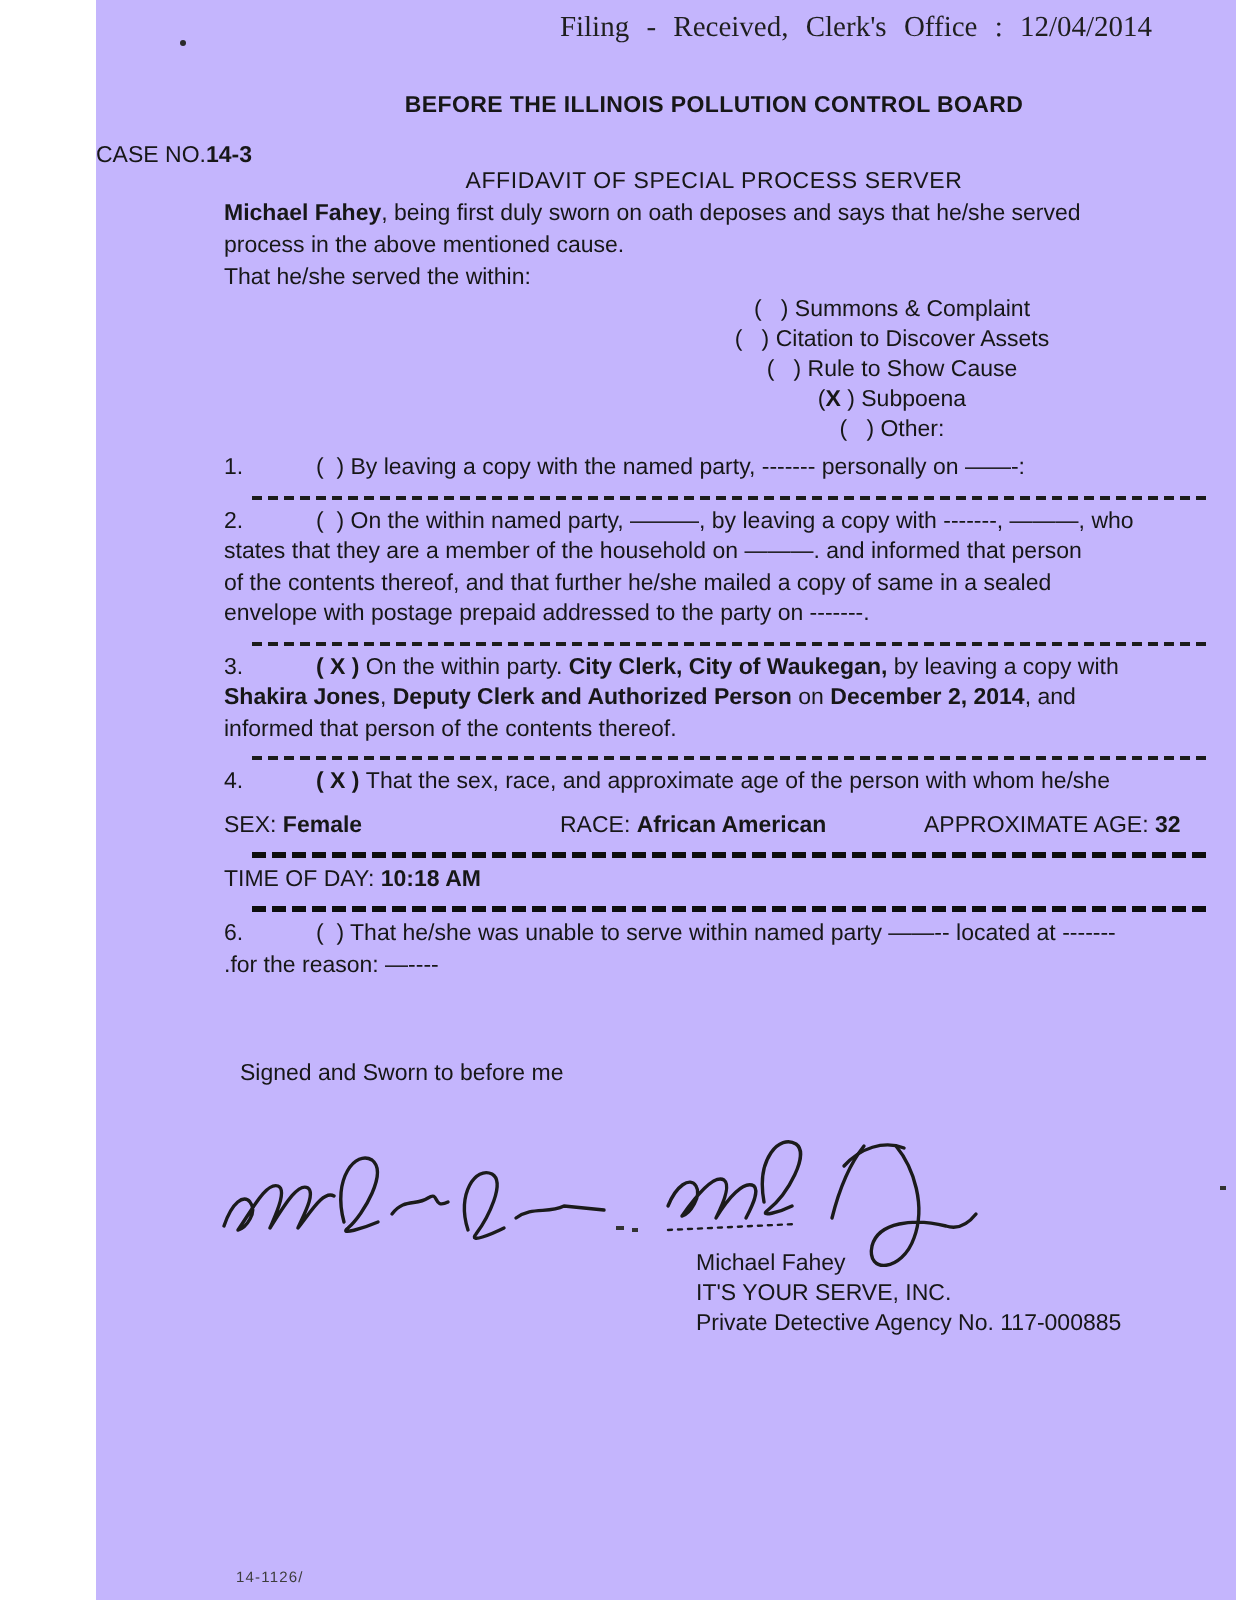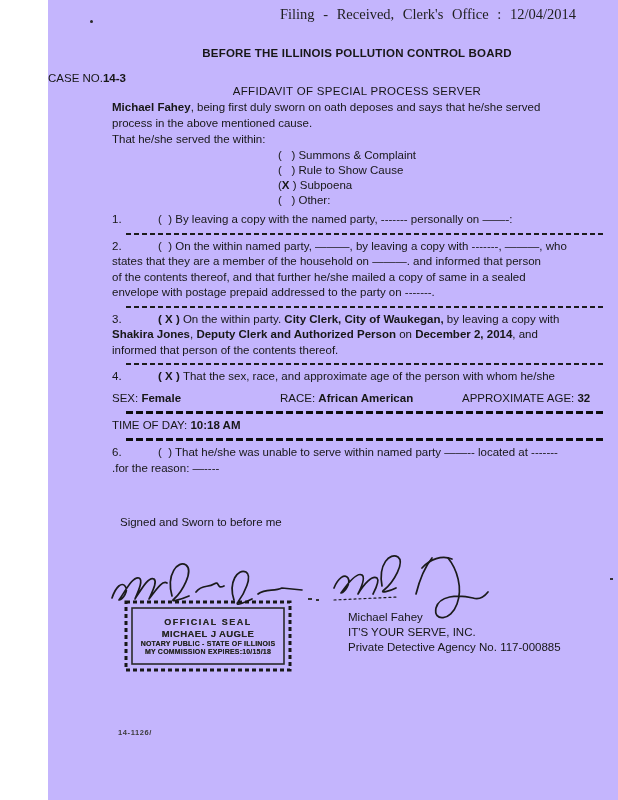--- a/index.html
+++ b/index.html
@@ -10,21 +10,21 @@
   .filing{font-family:"Liberation Serif",serif;font-size:14.5px;color:#1f1f1f;
           text-align:center;padding:6px 0 0 142px;word-spacing:5px;white-space:pre;}
   .board-title{margin-top:24px;text-align:center;font-weight:bold;letter-spacing:.2px;}
   .case-line{margin-top:13px;}
   .doc-title{margin-top:1px;text-align:center;letter-spacing:.3px;}
   .b{font-weight:bold;}
   .main{padding-left:64px;width:502px;}
   .para{margin-top:2px;line-height:16px;white-space:pre-wrap;}
   .served{line-height:16px;white-space:pre-wrap;}
   .checklist{margin:1px 0 3px 166px;}
-  .chk{line-height:15px;white-space:pre-wrap;}
+  .chk{line-height:15px;white-space:pre-wrap;text-align:center;}
   .section{margin-top:4px;line-height:15.5px;white-space:pre-wrap;}
   .section .num{display:inline-block;width:46px;white-space:pre;}
   .sep{height:2px;margin:5px 0 4px 14px;width:480px;
        background:repeating-linear-gradient(90deg,#1c1c1c 0 5px,rgba(0,0,0,0) 5px 8px);}
   .sep.heavy{height:3px;background:repeating-linear-gradient(90deg,#0e0e0e 0 7px,rgba(0,0,0,0) 7px 10px);}
   .sexrow{margin-top:6px;line-height:15px;}
   .sexrow .cell{display:inline-block;}
   .sexrow .c1{width:168px;}
   .sexrow .c2{width:182px;}
   .svcline{line-height:15.5px;white-space:pre-wrap;}
@@ -37,21 +37,21 @@
   .seal-text{position:absolute;inset:0;display:flex;flex-direction:column;align-items:center;
              justify-content:center;gap:1px;color:#262626;text-shadow:0 0 .6px #555;}
   .seal-l1{font-size:9px;font-weight:bold;letter-spacing:1.5px;}
   .seal-l2{font-size:9.5px;font-weight:bold;letter-spacing:.4px;}
   .seal-l3,.seal-l4{font-size:7px;font-weight:bold;letter-spacing:.2px;}
   .server-text{position:absolute;left:236px;top:48px;line-height:15px;}
   .sig-dots{position:absolute;background:#333;}
   .dot-a{left:196px;top:36px;width:4px;height:2px;}
   .dot-b{left:204px;top:37px;width:3px;height:2px;}
   .dot-c{left:498px;top:16px;width:3px;height:2px;}
-  .footer-code{position:absolute;left:70px;top:728px;font-size:7.5px;font-weight:bold;
+  .footer-code{position:absolute;left:70px;top:784px;font-size:7.5px;font-weight:normal;
                letter-spacing:.6px;color:#3c3c3c;}
   svg path{fill:none;stroke:#1b1b1b;stroke-width:1.7;stroke-linecap:round;stroke-linejoin:round;}
   svg path.thin{stroke-width:1.2;}
 </style>
 </head>
 <body>
 
 <div class="page">
 
   <div class="artifact dot-top"></div>
@@ -64,20 +64,21 @@
 
   <div class="doc-title">AFFIDAVIT OF SPECIAL PROCESS SERVER</div>
 
   <div class="main">
 
     <div class="para"><span style="font-weight: bold;">Michael Fahey</span><span>, being first duly sworn on oath deposes and says that he/she served</span><br><span>process in the above mentioned cause.</span></div>
     <div class="served">That he/she served the within:</div>
 
     <div class="checklist">
       <div class="chk"><span>(   ) Summons &amp; Complaint</span></div>
+      <div class="chk"><span>(   ) Citation to Discover Assets</span></div>
       <div class="chk"><span>(   ) Rule to Show Cause</span></div>
       <div class="chk"><span>(</span><span style="font-weight: bold;">X</span><span> ) Subpoena</span></div>
       <div class="chk"><span>(   ) Other:</span></div>
     </div>
 
     <div class="section"><span class="num">1.</span><span><span>(  ) By leaving a copy with the named party, ------- personally on ——-:</span></span></div>
     <div class="sep"></div>
 
     <div class="section"><span class="num">2.</span><span><span>(  ) On the within named party, ———, by leaving a copy with -------, ———, who</span><br><span>states that they are a member of the household on ———. and informed that person</span><br><span>of the contents thereof, and that further he/she mailed a copy of same in a sealed</span><br><span>envelope with postage prepaid addressed to the party on -------.</span></span></div>
     <div class="sep"></div>
@@ -114,32 +115,20 @@
 
       <svg class="server-sig" width="190" height="84" viewBox="0 0 190 84">
         <path d="M8 42 C12 32 19 27 22 32 C25 37 19 46 15 47 C22 37 31 26 36 29 C40 32 34 44 32 48 C38 38 46 29 51 32 C54 35 49 44 47 48"></path>
         <path d="M56 40 C52 18 64 6 72 11 C79 16 68 36 58 44 C53 48 64 45 70 42"></path>
         <path class="thin" d="M8 54 L72 51" stroke-dasharray="2 3"></path>
         <path d="M106 12 C98 22 93 36 90 48"></path>
         <path d="M96 22 C104 13 116 9 126 13"></path>
         <path d="M122 12 C131 23 137 42 131 58 C125 75 107 76 110 62 C113 50 131 48 147 52 C153 54 158 51 162 46"></path>
       </svg>
 
-      <div class="seal">
-        <svg width="168" height="72" viewBox="0 0 168 72">
-          <rect x="2" y="2" width="164" height="68" fill="none" stroke="#181818" stroke-width="3" stroke-dasharray="4 3"></rect>
-          <rect x="8" y="8" width="152" height="56" fill="none" stroke="#2a2a2a" stroke-width="1.6"></rect>
-        </svg>
-        <div class="seal-text">
-          <div class="seal-l1">OFFICIAL SEAL</div>
-          <div class="seal-l2">MICHAEL J AUGLE</div>
-          <div class="seal-l3">NOTARY PUBLIC - STATE OF ILLINOIS</div>
-          <div class="seal-l4">MY COMMISSION EXPIRES:10/15/18</div>
-        </div>
-      </div>
 
       <div class="server-text">
         <div>Michael Fahey</div>
         <div>IT'S YOUR SERVE, INC.</div>
         <div>Private Detective Agency No. 117-000885</div>
       </div>
 
       <div class="sig-dots dot-a"></div>
       <div class="sig-dots dot-b"></div>
       <div class="sig-dots dot-c"></div>

